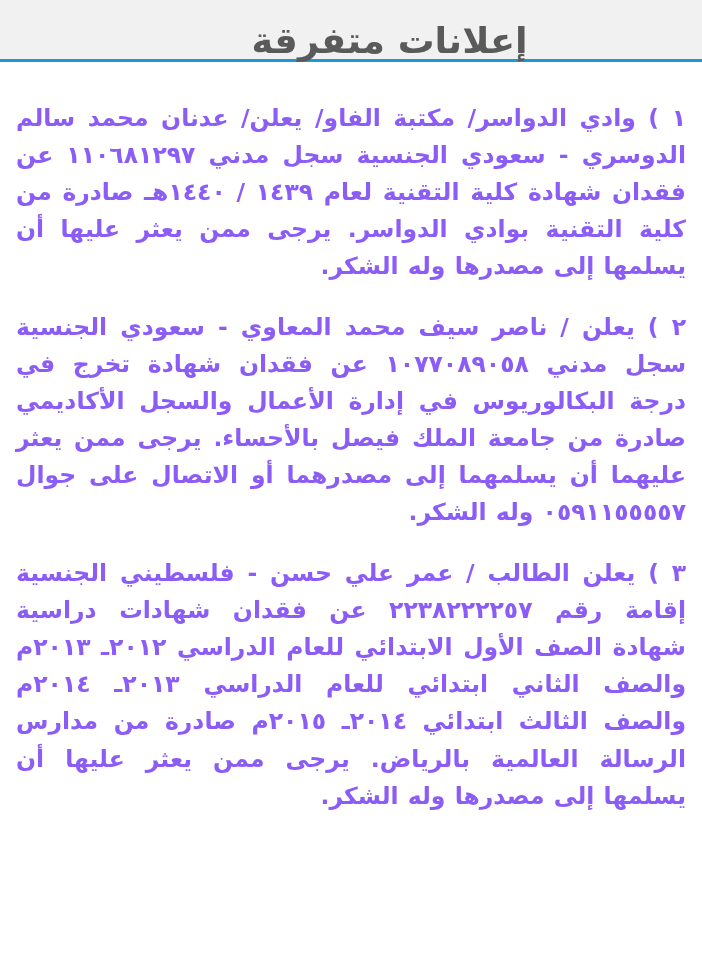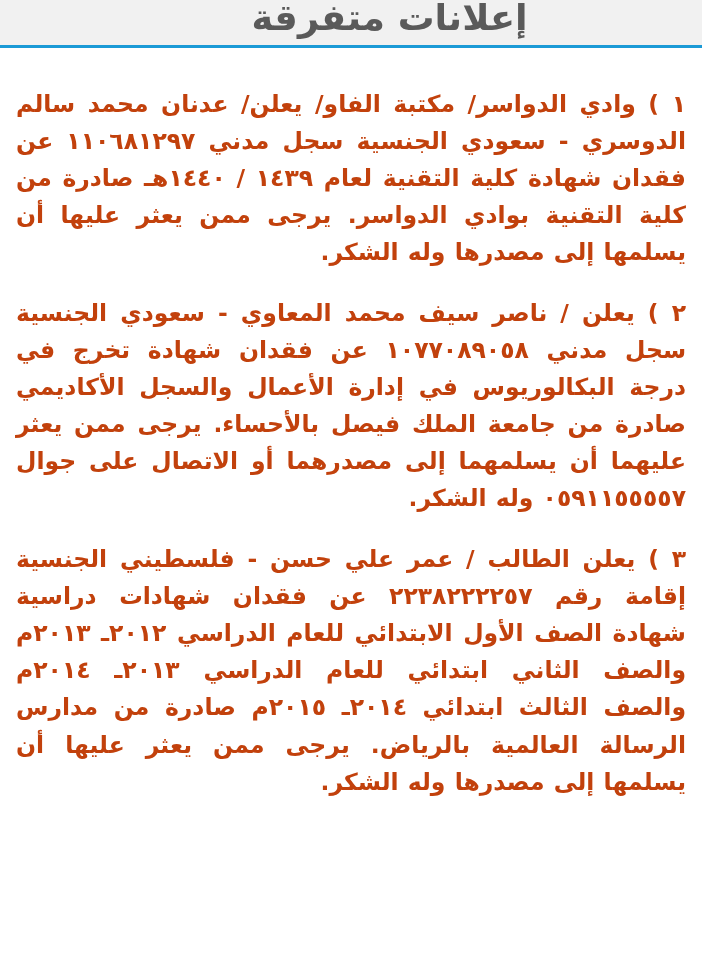--- a/index.html
+++ b/index.html
@@ -17,25 +17,25 @@
     position: relative;
     width: 702px;
     height: 975px;
     background: #ffffff;
     box-sizing: border-box;
   }
 
   
   .banner {
     position: relative;
-    height: 48px;
+    height: 62px;
     background: #f1f1f1;
     border-bottom: 3px solid #1b9ad6;
     display: flex;
-    align-items: flex-start;
+    align-items: flex-end;
     justify-content: flex-start;
     padding: 0 14px;
     box-sizing: border-box;
   }
   .banner-title {
     color: #5a5a5a;
     font-size: 36px;
     font-weight: bold;
     letter-spacing: 0px;
     line-height: 1;
@@ -57,21 +57,21 @@
   }
 
   
   .content {
     padding: 14px 16px 0 16px;
     box-sizing: border-box;
   }
   .ad {
     font-size: 23.5px;
     line-height: 1.58;
-    color: #c2410c;
+    color: #8b5cf6;
     font-weight: bold;
     text-align: justify;
     text-align-last: right;
     margin-bottom: 18px;
     word-spacing: 1px;
     font-family: "DejaVu Sans", "Liberation Sans", sans-serif;
   }
   .ad.second {
     margin-bottom: 12px;
   }

